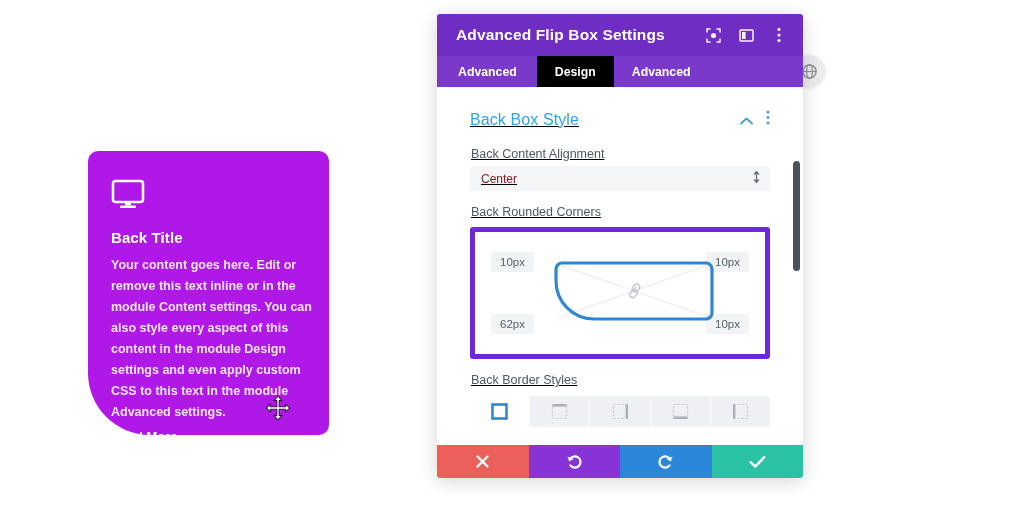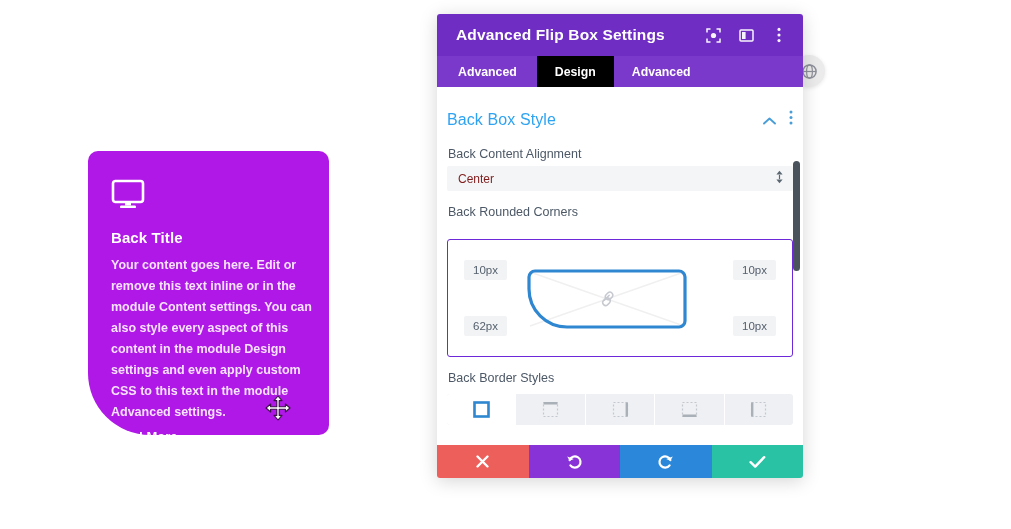--- a/index.html
+++ b/index.html
@@ -149,23 +149,24 @@
   .tab:nth-child(1) { padding-left: 21px; padding-right: 20px; }
   .tab.active { background: #000000; }
 
   .panel-body {
     position: absolute;
     top: 73px;
     left: 0;
     right: 0;
     bottom: 40px;
     background: #ffffff;
-    padding: 0 10px;
+    padding: 0 33px;
     box-sizing: border-box;
     overflow: hidden;
+    text-decoration: underline;
   }
 
   .section-head {
     display: flex;
     align-items: center;
     padding-top: 23px;
     padding-bottom: 4px;
   }
   .section-title {
     color: #2ea3f2;
@@ -197,25 +198,25 @@
     cursor: pointer;
   }
   .select-value {
     flex: 1;
     color: #7f1d1d;
     font-size: 12px;
   }
 
   
   .corners-wrap {
-    margin-top: 20px;
-    border: 1px solid #6d28d9;
+    margin-top: 8px;
+    border: 5px solid #6d28d9;
     border-radius: 3px;
     background: #ffffff;
-    height: 118px;
+    height: 132px;
     position: relative;
     box-sizing: border-box;
   }
   .corner-val {
     position: absolute;
     background: #f2f3f5;
     color: #55606d;
     font-size: 11.5px;
     border-radius: 2px;
     padding: 4px 9px;

